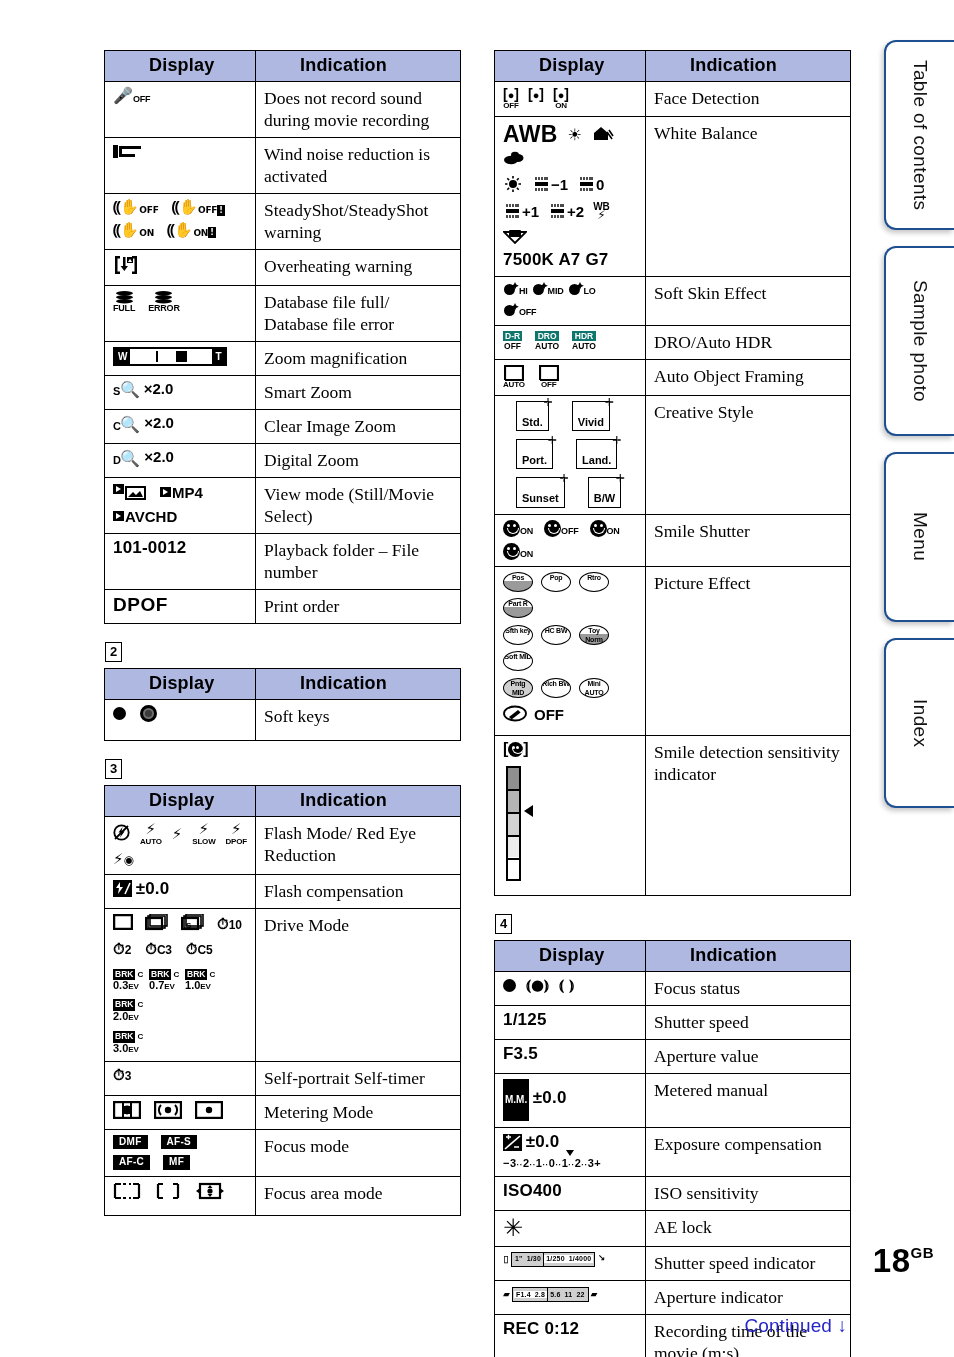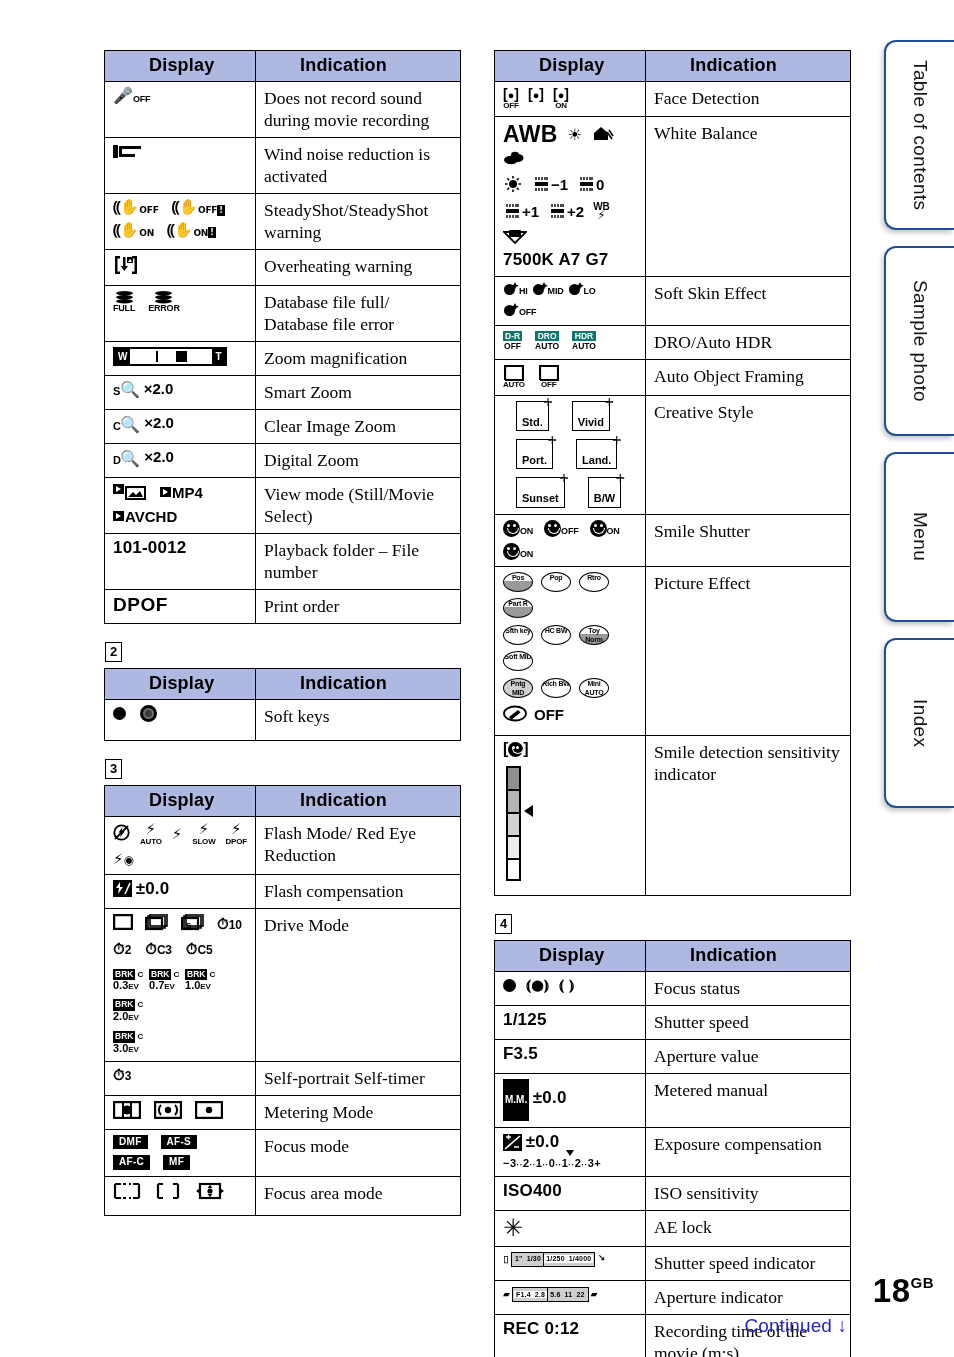--- a/index.html
+++ b/index.html
@@ -263,21 +263,21 @@
   }
   .tab.t1 { height: 190px; }
   .tab.t2 { height: 190px; }
   .tab.t3 { height: 170px; }
   .tab.t4 { height: 170px; }
 
   
   .pagenum {
     position: absolute;
     right: 20px;
-    top: 1272px;
+    top: 1242px;
     font-family: "Liberation Sans", "DejaVu Sans", sans-serif;
     font-weight: bold;
     font-size: 33px;
     color: #000;
     letter-spacing: 0.5px;
   }
   .pagenum sup { font-size: 15px; vertical-align: top; position: relative; top: 2px; }
   .continued {
     position: absolute;
     right: 107px;

